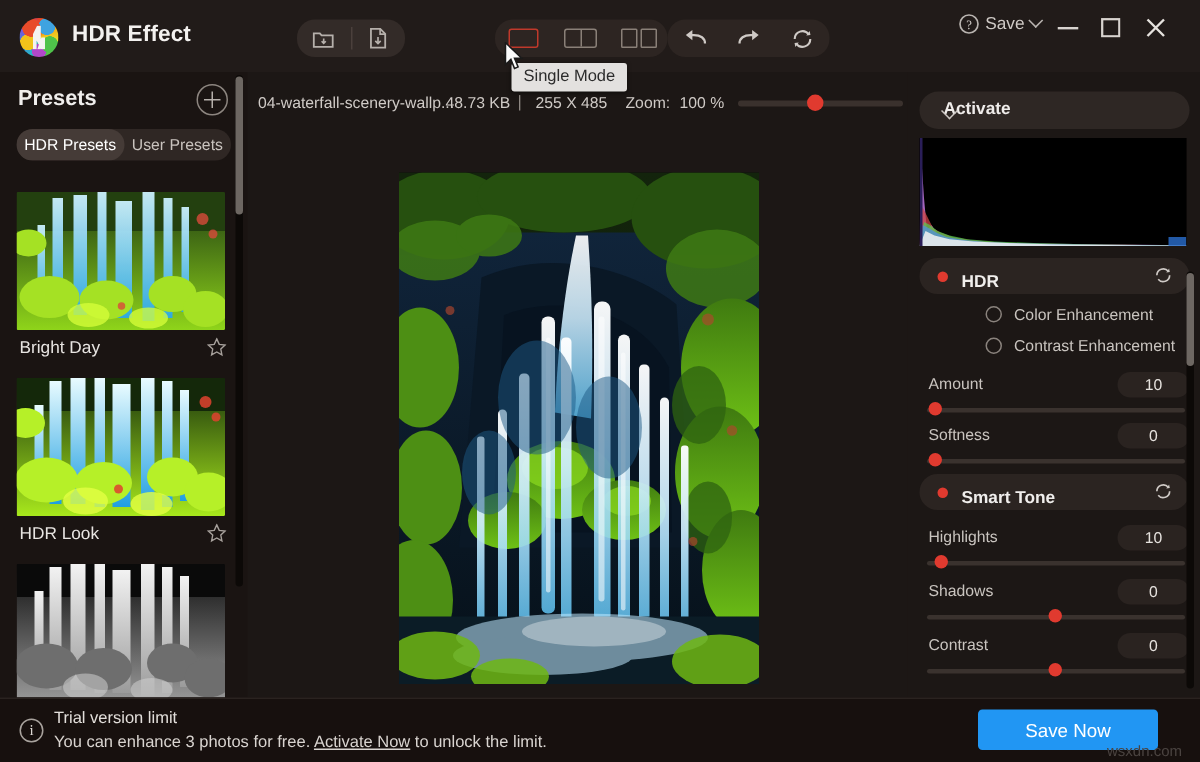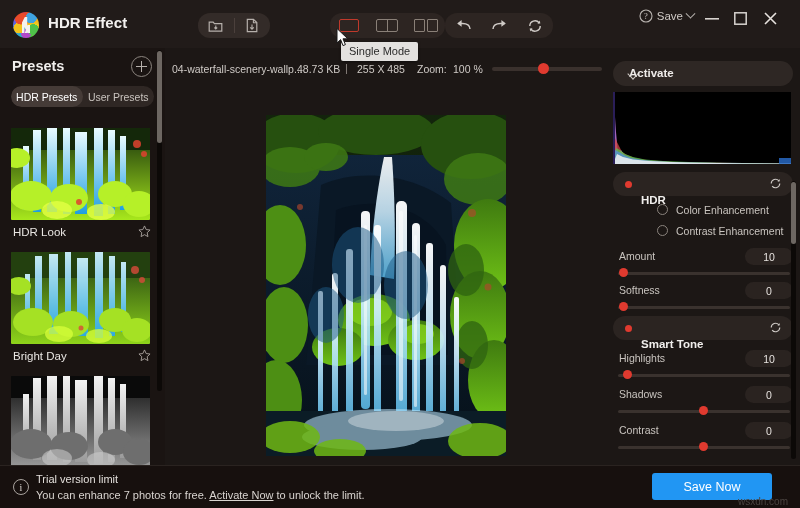--- a/index.html
+++ b/index.html
@@ -174,21 +174,21 @@
   .histogram {
     position: absolute; left: 8px; top: 44px; width: 178px; height: 72px;
     background: #000; overflow: hidden;
   }
 
   .sec-head {
     position: absolute; left: 8px; width: 180px; height: 24px;
     background: #2b2421; border-radius: 12px;
   }
   .sec-dot { position: absolute; left: 12px; top: 9px; width: 7px; height: 7px; border-radius: 50%; background: #e03a2f; }
-  .sec-title { position: absolute; left: 28px; top: 22px; font-size: 11.5px; font-weight: bold; color: #f0eeec; }
+  .sec-title { position: absolute; left: 28px; top: 10px; font-size: 11.5px; font-weight: bold; color: #f0eeec; }
   .sec-reset { position: absolute; right: 11px; top: 5px; width: 13px; height: 13px; cursor: pointer; }
 
   .radio-row { position: absolute; left: 36px; display: flex; align-items: flex-start; gap: 8px; cursor: pointer; margin-left: 16px; }
   .radio-circ { width: 11px; height: 11px; border: 1.3px solid #8a837d; border-radius: 50%; }
   .radio-lbl { font-size: 10.5px; color: #c9c4bf; }
 
   .slider-blk { position: absolute; left: 10px; width: 178px; }
   .sl-label { position: absolute; left: 4px; top: 0; font-size: 10.5px; color: #c9c4bf; }
   .sl-valbox {
     position: absolute; right: 0; top: -2px; width: 48px; height: 17px;
@@ -327,20 +327,71 @@
       <div class="presets-title">Presets</div>
       <div class="plus-btn"></div>
     </div>
 
     <div class="preset-tabs">
       <div class="ptab active">HDR Presets</div>
       <div class="ptab">User Presets</div>
     </div>
 
     <div class="preset-list">
+
+      <div class="preset-item">
+        <div class="preset-thumb">
+          <svg width="139" height="92" viewBox="0 0 139 92" preserveAspectRatio="none">
+            <defs>
+              <linearGradient id="pg1" x1="0" y1="0" x2="0" y2="1">
+                <stop offset="0" stop-color="#1d3a12"></stop>
+                  <stop offset="1" stop-color="#8fd41a"></stop>
+              </linearGradient>
+              <linearGradient id="pw1" x1="0" y1="0" x2="0" y2="1">
+                <stop offset="0" stop-color="#cdf2ff"></stop>
+                  <stop offset="1" stop-color="#2aa8e8"></stop>
+              </linearGradient>
+            </defs>
+            <rect width="139" height="92" fill="url(#pg1)"></rect>
+            <rect x="0" y="0" width="139" height="26" fill="#23400f"></rect>
+            <g fill="url(#pw1)" opacity="0.95">
+              <rect x="24" y="4" width="7" height="78"></rect>
+                <rect x="38" y="2" width="9" height="80"></rect>
+              <rect x="54" y="0" width="6" height="84"></rect>
+                <rect x="66" y="6" width="11" height="78"></rect>
+              <rect x="84" y="0" width="8" height="86"></rect>
+                <rect x="98" y="4" width="6" height="80"></rect>
+              <rect x="110" y="10" width="5" height="70"></rect>
+                <rect x="14" y="22" width="5" height="60"></rect>
+            </g>
+            <g fill="#a5e124">
+              <ellipse cx="22" cy="70" rx="20" ry="14"></ellipse>
+                <ellipse cx="60" cy="72" rx="18" ry="13"></ellipse>
+              <ellipse cx="104" cy="68" rx="16" ry="12"></ellipse>
+                <ellipse cx="126" cy="78" rx="15" ry="12"></ellipse>
+              <ellipse cx="8" cy="34" rx="12" ry="9"></ellipse>
+            </g>
+            <g fill="#d8ff3a" opacity="0.75">
+              <ellipse cx="48" cy="82" rx="14" ry="8"></ellipse>
+                <ellipse cx="88" cy="84" rx="13" ry="7"></ellipse>
+            </g>
+            <g fill="#d94a3a" opacity="0.8">
+              <circle cx="124" cy="18" r="4"></circle>
+                <circle cx="131" cy="28" r="3"></circle>
+                <circle cx="70" cy="76" r="2.5"></circle>
+            </g>
+          </svg>
+        </div>
+        <div class="preset-row">
+          <span class="preset-name">Bright Day</span>
+          <svg class="star" viewBox="0 0 14 14">
+            <path d="M7 1l1.8 3.9 4.2.5-3.1 2.9.8 4.2L7 10.4 3.3 12.5l.8-4.2L1 5.4l4.2-.5z" fill="none" stroke="#a7a19c" stroke-width="1"></path>
+          </svg>
+        </div>
+      </div>
 
       <div class="preset-item">
         <div class="preset-thumb">
           <svg width="139" height="92" viewBox="0 0 139 92" preserveAspectRatio="none">
             <defs>
               <linearGradient id="pg2" x1="0" y1="0" x2="0" y2="1">
                 <stop offset="0" stop-color="#16300c"></stop>
                   <stop offset="1" stop-color="#a8e81c"></stop>
               </linearGradient>
               <linearGradient id="pw2" x1="0" y1="0" x2="0" y2="1">
@@ -383,71 +434,20 @@
           <svg class="star" viewBox="0 0 14 14">
             <path d="M7 1l1.8 3.9 4.2.5-3.1 2.9.8 4.2L7 10.4 3.3 12.5l.8-4.2L1 5.4l4.2-.5z" fill="none" stroke="#a7a19c" stroke-width="1"></path>
           </svg>
         </div>
       </div>
 
       <div class="preset-item">
         <div class="preset-thumb">
           <svg width="139" height="92" viewBox="0 0 139 92" preserveAspectRatio="none">
             <defs>
-              <linearGradient id="pg1" x1="0" y1="0" x2="0" y2="1">
-                <stop offset="0" stop-color="#1d3a12"></stop>
-                  <stop offset="1" stop-color="#8fd41a"></stop>
-              </linearGradient>
-              <linearGradient id="pw1" x1="0" y1="0" x2="0" y2="1">
-                <stop offset="0" stop-color="#cdf2ff"></stop>
-                  <stop offset="1" stop-color="#2aa8e8"></stop>
-              </linearGradient>
-            </defs>
-            <rect width="139" height="92" fill="url(#pg1)"></rect>
-            <rect x="0" y="0" width="139" height="26" fill="#23400f"></rect>
-            <g fill="url(#pw1)" opacity="0.95">
-              <rect x="24" y="4" width="7" height="78"></rect>
-                <rect x="38" y="2" width="9" height="80"></rect>
-              <rect x="54" y="0" width="6" height="84"></rect>
-                <rect x="66" y="6" width="11" height="78"></rect>
-              <rect x="84" y="0" width="8" height="86"></rect>
-                <rect x="98" y="4" width="6" height="80"></rect>
-              <rect x="110" y="10" width="5" height="70"></rect>
-                <rect x="14" y="22" width="5" height="60"></rect>
-            </g>
-            <g fill="#a5e124">
-              <ellipse cx="22" cy="70" rx="20" ry="14"></ellipse>
-                <ellipse cx="60" cy="72" rx="18" ry="13"></ellipse>
-              <ellipse cx="104" cy="68" rx="16" ry="12"></ellipse>
-                <ellipse cx="126" cy="78" rx="15" ry="12"></ellipse>
-              <ellipse cx="8" cy="34" rx="12" ry="9"></ellipse>
-            </g>
-            <g fill="#d8ff3a" opacity="0.75">
-              <ellipse cx="48" cy="82" rx="14" ry="8"></ellipse>
-                <ellipse cx="88" cy="84" rx="13" ry="7"></ellipse>
-            </g>
-            <g fill="#d94a3a" opacity="0.8">
-              <circle cx="124" cy="18" r="4"></circle>
-                <circle cx="131" cy="28" r="3"></circle>
-                <circle cx="70" cy="76" r="2.5"></circle>
-            </g>
-          </svg>
-        </div>
-        <div class="preset-row">
-          <span class="preset-name">Bright Day</span>
-          <svg class="star" viewBox="0 0 14 14">
-            <path d="M7 1l1.8 3.9 4.2.5-3.1 2.9.8 4.2L7 10.4 3.3 12.5l.8-4.2L1 5.4l4.2-.5z" fill="none" stroke="#a7a19c" stroke-width="1"></path>
-          </svg>
-        </div>
-      </div>
-
-      <div class="preset-item">
-        <div class="preset-thumb">
-          <svg width="139" height="92" viewBox="0 0 139 92" preserveAspectRatio="none">
-            <defs>
               <linearGradient id="pgb" x1="0" y1="0" x2="0" y2="1">
                 <stop offset="0" stop-color="#0d0d0d"></stop>
                   <stop offset="1" stop-color="#9a9a9a"></stop>
               </linearGradient>
               <linearGradient id="pwb" x1="0" y1="0" x2="0" y2="1">
                 <stop offset="0" stop-color="#f2f2f2"></stop>
                   <stop offset="1" stop-color="#9b9b9b"></stop>
               </linearGradient>
             </defs>
             <rect width="139" height="92" fill="url(#pgb)"></rect>
@@ -704,19 +704,19 @@
     </div>
 
     <div class="rscroll-track"></div>
     <div class="rscroll-thumb"></div>
   </div>
 
   <div class="bottombar">
     <div class="info-icon">i</div>
     <div class="trial-title">Trial version limit</div>
     <div class="trial-sub">
-      <span>You can enhance 7 photos for free. </span><span class="trial-link">Activate Now</span><span> to unlock the limit.</span>
+      <span>You can enhance 3 photos for free. </span><span class="trial-link">Activate Now</span><span> to unlock the limit.</span>
     </div>
     <div class="save-btn">Save Now</div>
     <div class="watermark">wsxdn.com</div>
   </div>
 
 </div>
 
 </body></html>

